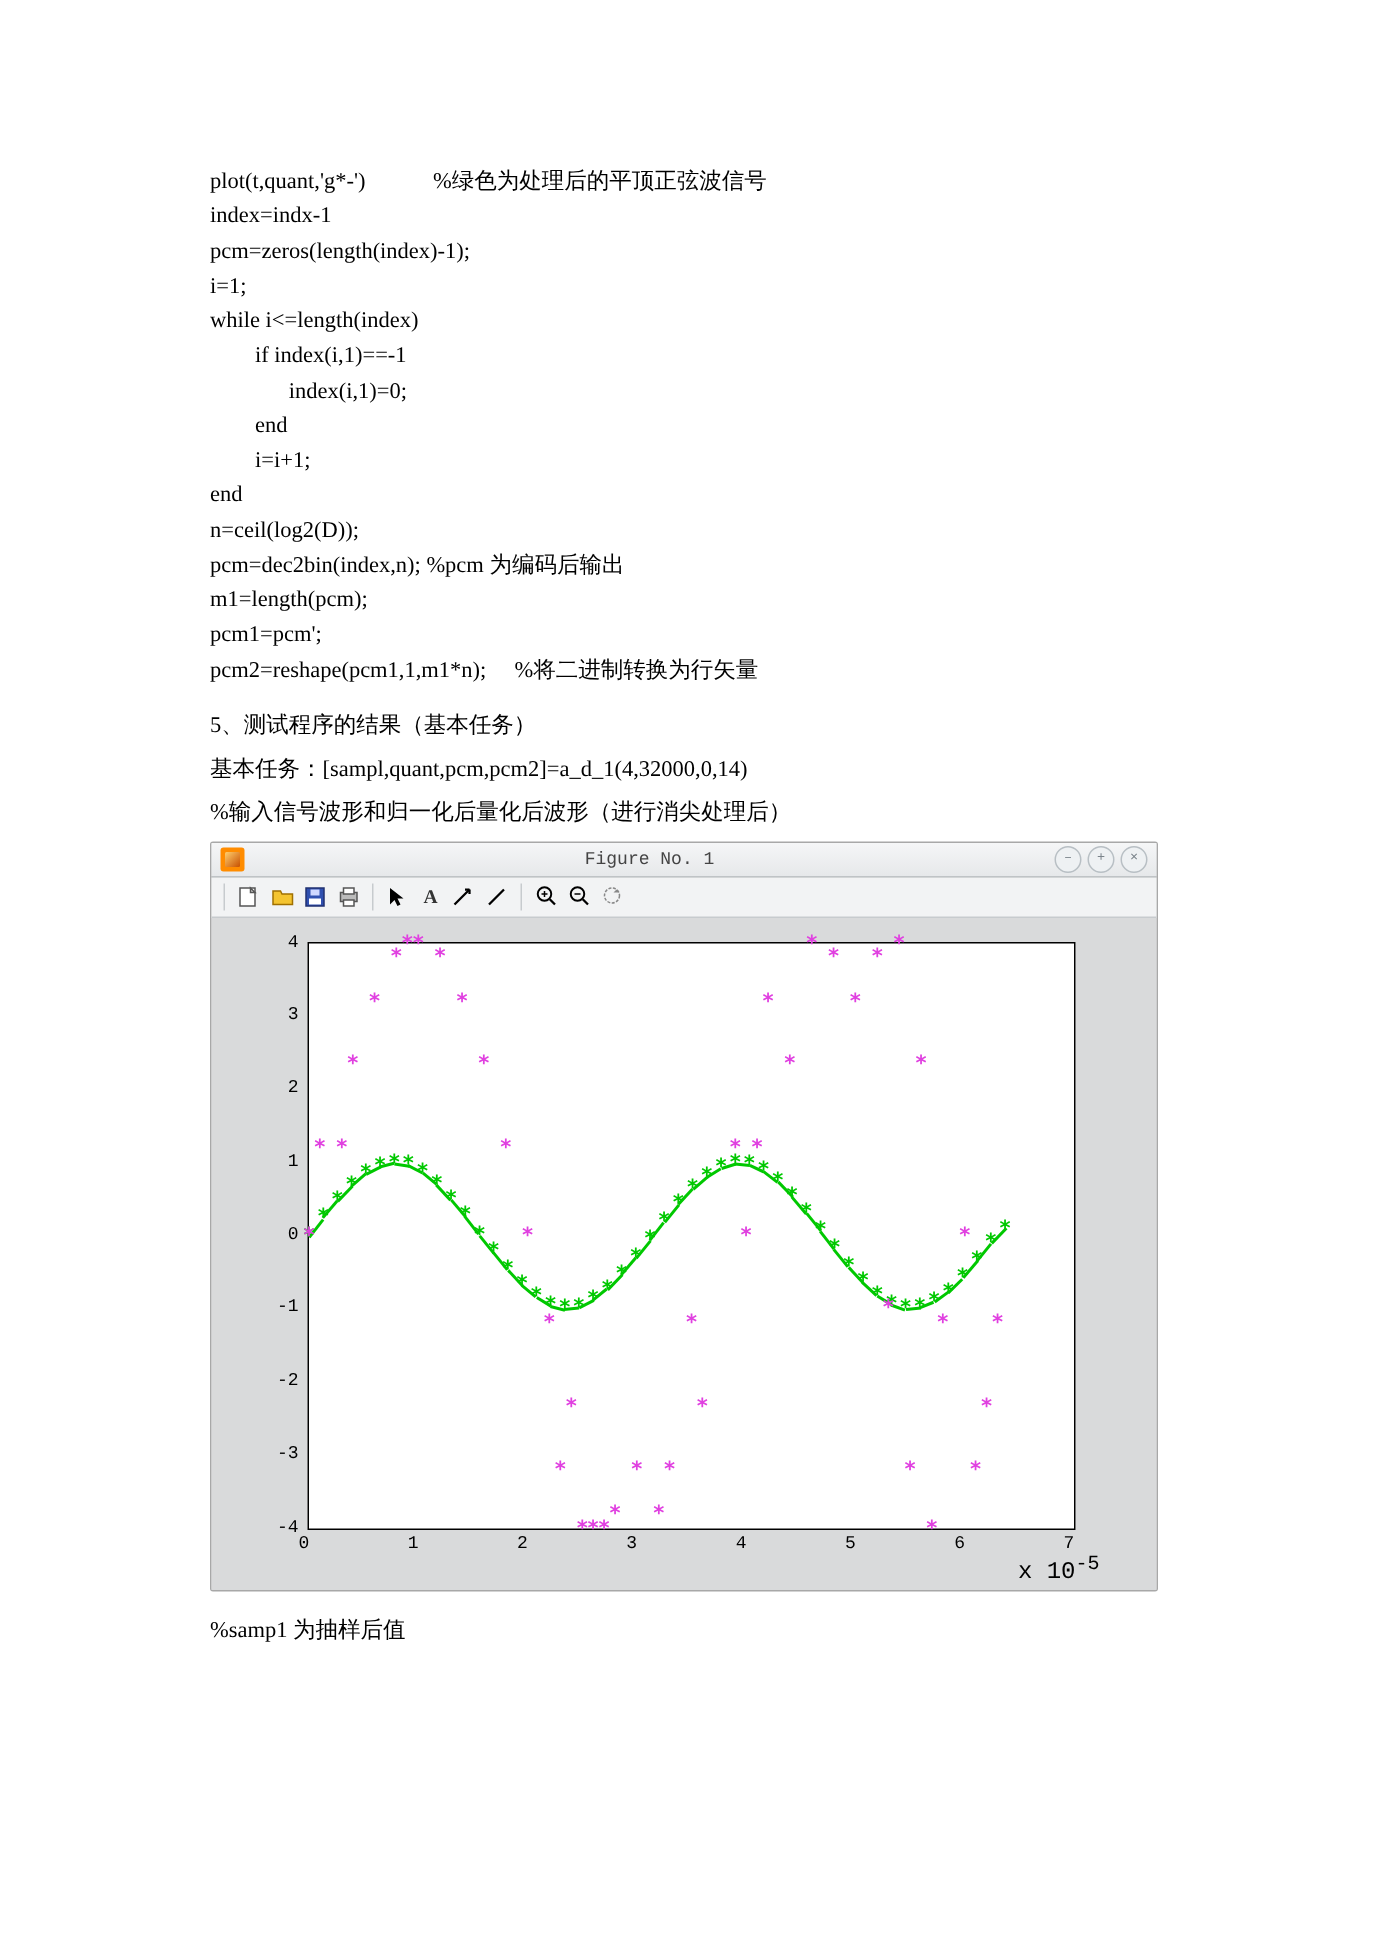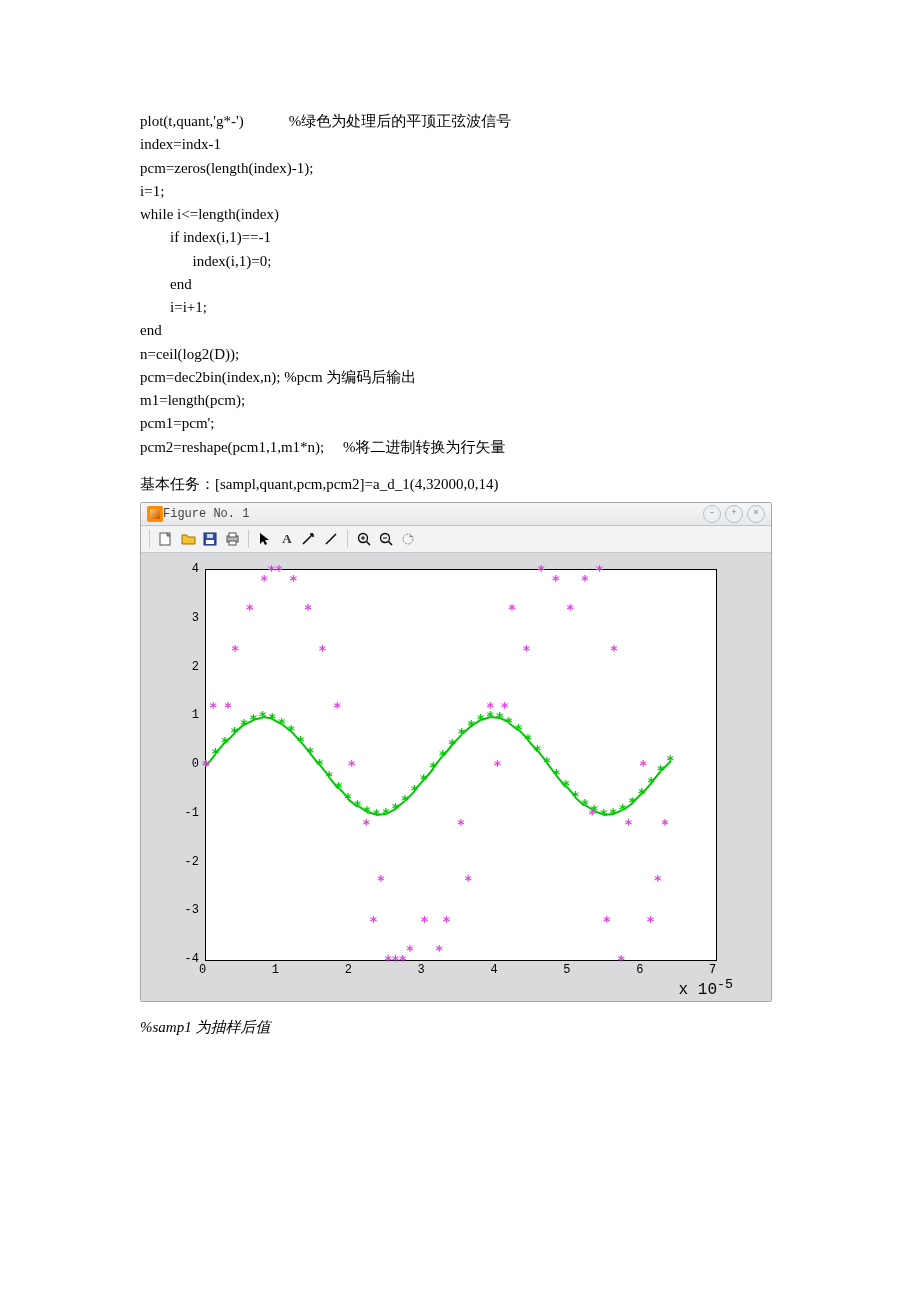--- a/index.html
+++ b/index.html
@@ -56,20 +56,21 @@
   }
   .titlebar .logo::after{
     content:"";
     position:absolute;
     inset:3px;
     background: linear-gradient(135deg,#ffcf6e 0%, #c85000 100%);
     border-radius:1px;
   }
   .titlebar .title {
     flex:1;
+    text-align:center;
     font-size:12px;
     color:#444;
   }
   .win-btns { display:flex; gap:4px; }
   .win-btn {
     width:16px;height:16px;border-radius:50%;
     background:#eef1f3;border:1px solid #b8bfc4;
     font-size:9px;line-height:14px;text-align:center;color:#7a838a;
     cursor:pointer;
   }
@@ -136,21 +137,20 @@
   .pt.mag   { color:#e040e0; }
   .line-seg{
     position:absolute;
     height:1.5px;
     background:#00c800;
     transform-origin: 0 50%;
   }
   .footer-note{
     font-size:15px;
     margin-top:16px;
-    font-style:italic;
   }
 </style>
 </head>
 <body>
 
 <div class="page">
 
   <div class="code-block"><span>plot(t,quant,'g*-')            %绿色为处理后的平顶正弦波信号</span>
 <span>index=indx-1</span>
 <span>pcm=zeros(length(index)-1);</span>
@@ -160,21 +160,23 @@
 <span>              index(i,1)=0;</span>
 <span>        end</span>
 <span>        i=i+1;</span>
 <span>end</span>
 <span>n=ceil(log2(D));</span>
 <span>pcm=dec2bin(index,n); %pcm 为编码后输出</span>
 <span>m1=length(pcm);</span>
 <span>pcm1=pcm';</span>
 <span>pcm2=reshape(pcm1,1,m1*n);     %将二进制转换为行矢量</span></div>
 
+  <div class="section-head">5、测试程序的结果（基本任务）</div>
   <div class="section-head">基本任务：[sampl,quant,pcm,pcm2]=a_d_1(4,32000,0,14)</div>
+  <div class="section-head">%输入信号波形和归一化后量化后波形（进行消尖处理后）</div>
 
   <div class="figure-window">
     <div class="titlebar">
       <div class="logo"></div>
       <div class="title">Figure No. 1</div>
       <div class="win-btns">
         <div class="win-btn">–</div>
         <div class="win-btn">+</div>
         <div class="win-btn">×</div>
       </div>

